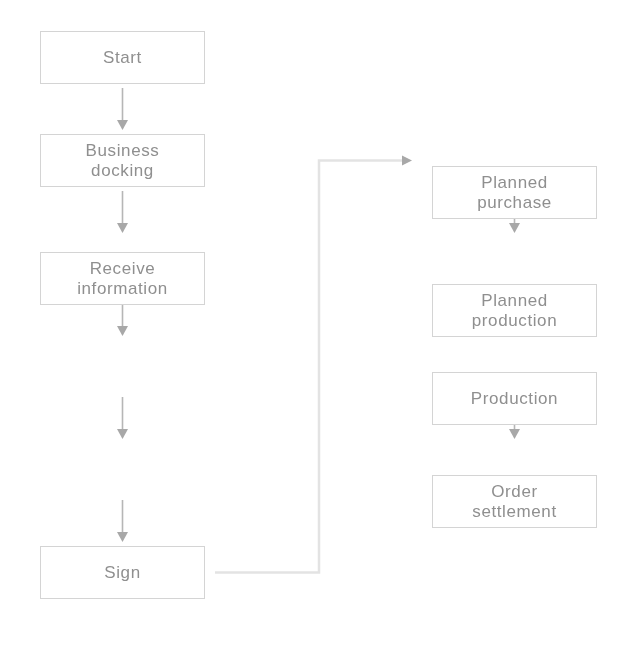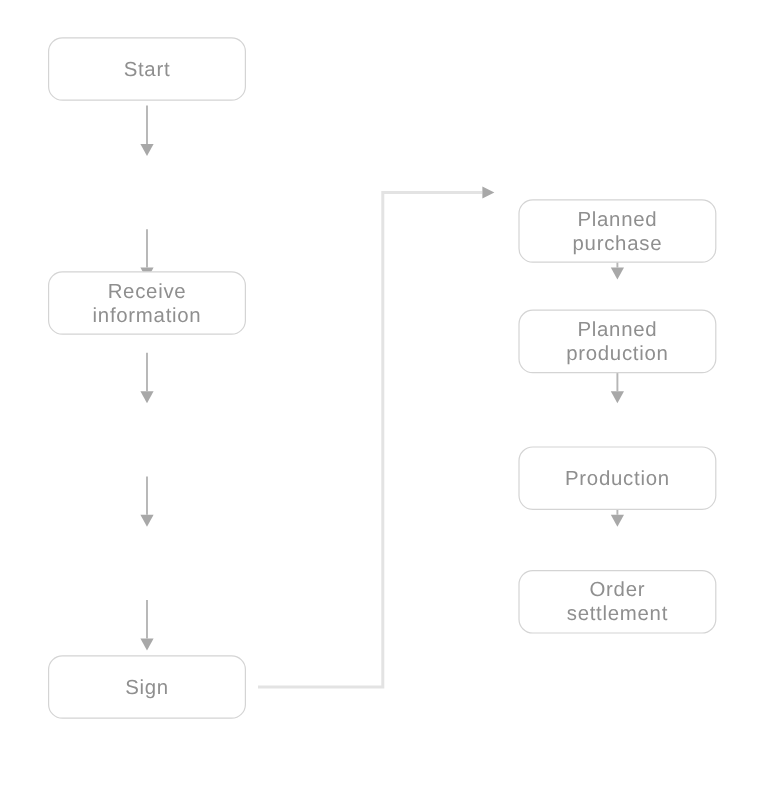--- a/index.html
+++ b/index.html
@@ -38,41 +38,41 @@
   .connector-line {
     stroke: var(--connector-line);
     stroke-width: 2.5;
     fill: none;
   }
   .node {
     position: absolute;
     width: 165px;
     height: 53px;
     border: 1px solid var(--box-border);
-    border-radius: 12px;
+    border-radius: 0;
     background: var(--background);
     display: flex;
     flex-direction: column;
     align-items: center;
     justify-content: center;
     text-align: right;
   }
   .node .line {
     display: block;
     font-size: 17px;
     line-height: 20px;
     letter-spacing: 0.6px;
     color: var(--box-text);
     white-space: nowrap;
   }
   .col-left  { left: 40px; }
   .col-right { left: 432px; margin-top: 32px; }
   .row-0 { top: 31px; }
   .row-1 { top: 134px; }
-  .row-2 { top: 226px; }
+  .row-2 { top: 252px; }
   .row-3 { top: 340px; }
   .row-4 { top: 443px; }
   .row-5 { top: 546px; }
 </style>
 </head>
 <body>
 
 <div class="canvas">
 
   <svg class="edges-layer" viewBox="0 0 632 667">
@@ -114,20 +114,24 @@
     <g>
       <line class="edge-line" x1="514.5" y1="397" x2="514.5" y2="429"></line>
       <polygon class="edge-head" points="509,429 520,429 514.5,439"></polygon>
     </g>
   </svg>
 
   <div class="node col-left row-0">
     <span class="line">Start</span>
     <span class="line"></span>
   </div>
+  <div class="node col-left row-1">
+    <span class="line">Business</span>
+    <span class="line">docking</span>
+  </div>
   <div class="node col-left row-2">
     <span class="line">Receive</span>
     <span class="line">information</span>
   </div>
   <div class="node col-left row-5">
     <span class="line">Sign</span>
     <span class="line"></span>
   </div>
 
   <div class="node col-right row-1">

